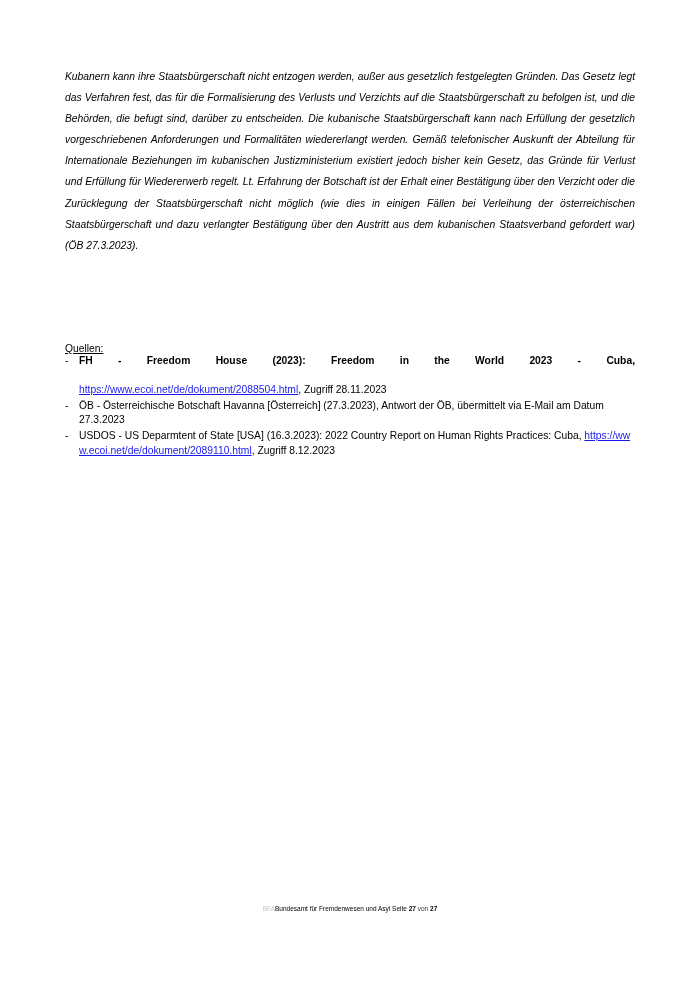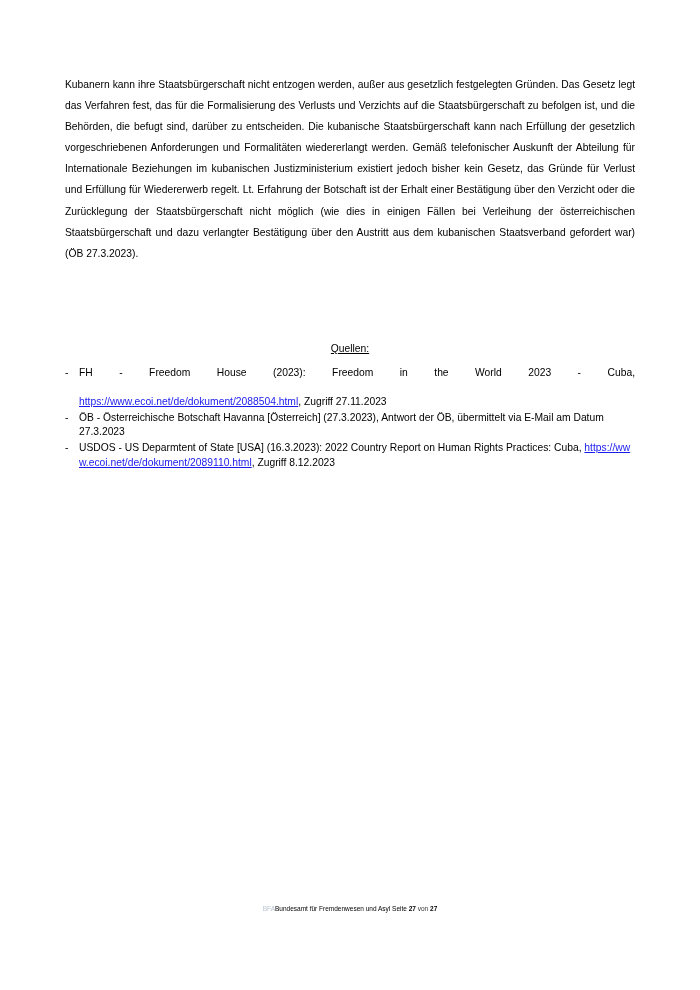--- a/index.html
+++ b/index.html
@@ -19,43 +19,43 @@
     position: absolute;
     left: 0;
     top: 0;
     width: 700px;
     height: 990px;
     background: #ffffff;
   }
   .content {
     position: absolute;
     left: 65px;
-    top: 74px;
+    top: 66px;
     width: 570px;
+    font-style: italic;
   }
   p.body-para {
     margin: 0;
     font-size: 10.3px;
     line-height: 2.05;
     text-align: justify;
     text-justify: inter-word;
     color: #000000;
   }
   .sources-block {
     position: absolute;
     left: 65px;
     top: 343px;
     width: 570px;
   }
   .sources-heading {
     font-size: 10.3px;
     text-decoration: underline;
-    margin: 0 0 12px 0;
+    margin: 0 0 0 0;
     color: #000000;
-    text-align: center;
   }
   ul.source-list {
     list-style: none;
     margin: 0;
     padding: 0;
   }
   ul.source-list li {
     display: flex;
     font-size: 10.3px;
     line-height: 1.42;
@@ -67,20 +67,21 @@
     flex: 0 0 14px;
     color: #000000;
   }
   .src-text {
     flex: 1 1 auto;
     color: #000000;
   }
   .justify-spread {
     text-align: justify;
     text-justify: inter-word;
+    font-weight: bold;
   }
   .justify-spread::after {
     content: "";
     display: inline-block;
     width: 100%;
   }
   a.link {
     color: #1a1aee;
     word-break: break-all;
     text-align: center;
@@ -110,21 +111,21 @@
   <div class="content">
     <p class="body-para">Kubanern kann ihre Staatsbürgerschaft nicht entzogen werden, außer aus gesetzlich festgelegten Gründen. Das Gesetz legt das Verfahren fest, das für die Formalisierung des Verlusts und Verzichts auf die Staatsbürgerschaft zu befolgen ist, und die Behörden, die befugt sind, darüber zu entscheiden. Die kubanische Staatsbürgerschaft kann nach Erfüllung der gesetzlich vorgeschriebenen Anforderungen und Formalitäten wiedererlangt werden. Gemäß telefonischer Auskunft der Abteilung für Internationale Beziehungen im kubanischen Justizministerium existiert jedoch bisher kein Gesetz, das Gründe für Verlust und Erfüllung für Wiedererwerb regelt. Lt. Erfahrung der Botschaft ist der Erhalt einer Bestätigung über den Verzicht oder die Zurücklegung der Staatsbürgerschaft nicht möglich (wie dies in einigen Fällen bei Verleihung der österreichischen Staatsbürgerschaft und dazu verlangter Bestätigung über den Austritt aus dem kubanischen Staatsverband gefordert war) (ÖB 27.3.2023).</p>
   </div>
 
   <div class="sources-block">
     <div class="sources-heading">Quellen:</div>
     <ul class="source-list">
 
       <li>
         <span class="bullet">-</span>
-        <span class="src-text"><span class="justify-spread" style="display:block;">FH - Freedom House (2023): Freedom in the World 2023 - Cuba,</span><a class="link" href="#">https://www.ecoi.net/de/dokument/2088504.html</a><span>, Zugriff  27.11.2023</span></span>
+        <span class="src-text"><span class="justify-spread" style="display:block;">FH - Freedom House (2023): Freedom in the World 2023 - Cuba,</span><a class="link" href="#">https://www.ecoi.net/de/dokument/2088504.html</a><span>, Zugriff  28.11.2023</span></span>
       </li>
 
       <li>
         <span class="bullet">-</span>
         <span class="src-text"><span>ÖB - Österreichische Botschaft Havanna [Österreich] (27.3.2023), Antwort der ÖB, übermittelt via E-Mail am Datum 27.3.2023</span></span>
       </li>
 
       <li>
         <span class="bullet">-</span>
         <span class="src-text"><span>USDOS - US Deparmtent of State [USA] (16.3.2023): 2022 Country Report on Human Rights Practices: Cuba, </span><a class="link" href="#">https://www.ecoi.net/de/dokument/2089110.html</a><span>, Zugriff 8.12.2023</span></span>

